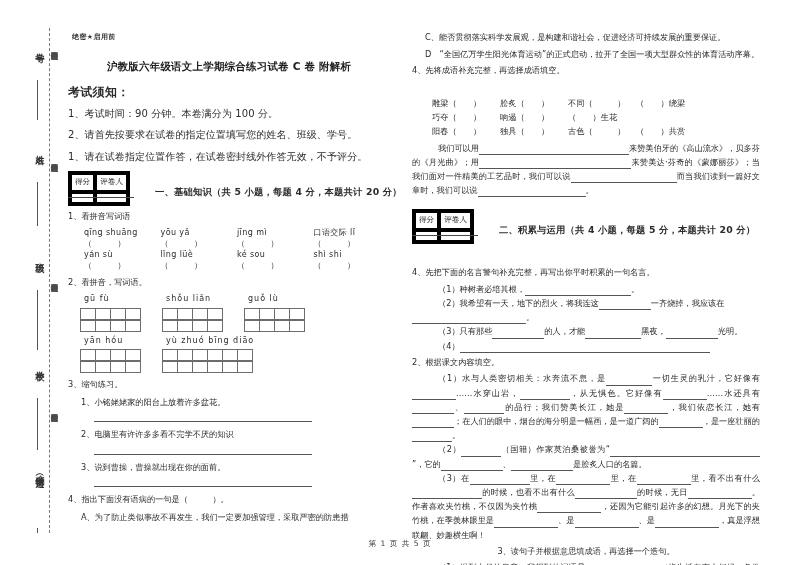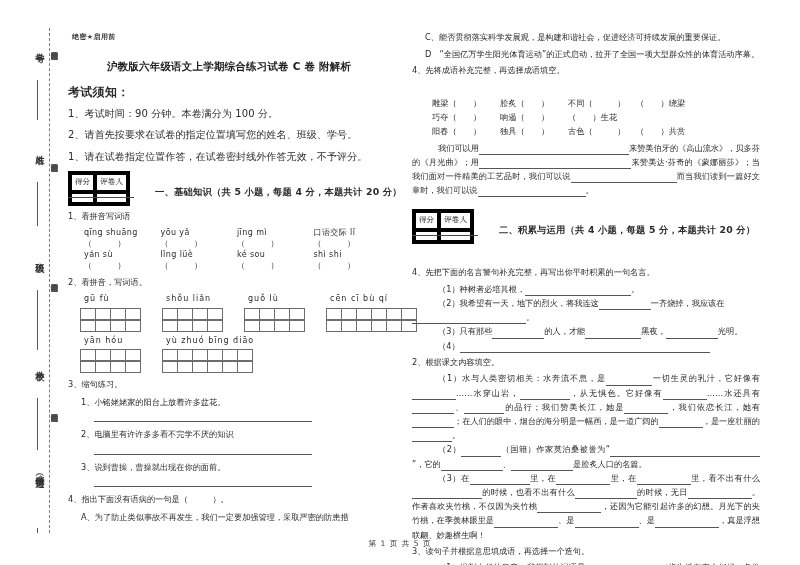--- a/index.html
+++ b/index.html
@@ -346,39 +346,20 @@
           <div class="cell"></div>
           <div class="cell"></div>
         </div>
         <div class="tzg tzg2">
           <div class="cell"></div>
           <div class="cell"></div>
           <div class="cell"></div>
           <div class="cell"></div>
         </div>
       </div>
-      <div class="grid-unit wide">
-        <div class="grid-label">cēn  cī   bù   qí</div>
-        <div class="tzg">
-          <div class="cell"></div>
-          <div class="cell"></div>
-          <div class="cell"></div>
-          <div class="cell"></div>
-          <div class="cell"></div>
-          <div class="cell"></div>
-        </div>
-        <div class="tzg tzg2">
-          <div class="cell"></div>
-          <div class="cell"></div>
-          <div class="cell"></div>
-          <div class="cell"></div>
-          <div class="cell"></div>
-          <div class="cell"></div>
-        </div>
-      </div>
     </div>
 
     <div class="grid-group" style="margin-top:1px;">
       <div class="grid-unit">
         <div class="grid-label">yān  hóu</div>
         <div class="tzg">
           <div class="cell"></div>
           <div class="cell"></div>
           <div class="cell"></div>
           <div class="cell"></div>
@@ -494,21 +475,21 @@
     <p class="para">
       <span style="padding-left:26px;">（1）水与人类密切相关：水奔流不息，是</span><span class="blank-line" style="width:46px;"></span><span>一切生灵的乳汁，它好像有</span><span class="blank-line" style="width:44px;"></span><span>……水穿山岩，</span><span class="blank-line" style="width:50px;"></span><span>，从无惧色。它好像有</span><span class="blank-line" style="width:44px;"></span><span>……水还具有</span><span class="blank-line" style="width:42px;"></span><span>、</span><span class="blank-line" style="width:40px;"></span><span>的品行；我们赞美长江，她是</span><span class="blank-line" style="width:44px;"></span><span>，我们依恋长江，她有</span><span class="blank-line" style="width:42px;"></span><span>；在人们的眼中，烟台的海分明是一幅画，是一道广阔的</span><span class="blank-line" style="width:44px;"></span><span>，是一座壮丽的</span><span class="blank-line" style="width:40px;"></span>。
     </p>
     <p class="para">
       <span style="padding-left:26px;">（2）</span><span class="blank-line" style="width:40px;"></span><span>（国籍）作家莫泊桑被誉为“</span><span class="blank-line" style="width:150px;"></span><span>”，它的</span><span class="blank-line" style="width:62px;"></span><span>、</span><span class="blank-line" style="width:62px;"></span><span>是脍炙人口的名篇。</span>
     </p>
     <p class="para">
       <span style="padding-left:26px;">（3）在</span><span class="blank-line" style="width:60px;"></span><span>里，在</span><span class="blank-line" style="width:54px;"></span><span>里，在</span><span class="blank-line" style="width:54px;"></span><span>里，看不出有什么</span><span class="blank-line" style="width:70px;"></span><span>的时候，也看不出有什么</span><span class="blank-line" style="width:62px;"></span><span>的时候，无日</span><span class="blank-line" style="width:64px;"></span><span>。作者喜欢夹竹桃，不仅因为夹竹桃</span><span class="blank-line" style="width:64px;"></span><span>，还因为它能引起许多的幻想。月光下的夹竹桃，在季羡林眼里是</span><span class="blank-line" style="width:64px;"></span><span>、是</span><span class="blank-line" style="width:64px;"></span><span>、是</span><span class="blank-line" style="width:64px;"></span><span>，真是浮想联翩、妙趣横生啊！</span>
     </p>
 
-    <div class="q" style="margin-top:2px;">3、读句子并根据意思填成语，再选择一个造句。</div>
+    <div class="q" style="margin-top:2px;text-align:center;">3、读句子并根据意思填成语，再选择一个造句。</div>
     <p class="para">
       <span style="padding-left:26px;">（1）提到古代的皇帝，我想到的词语是：</span><span class="blank-line" style="width:66px;"></span><span>（指生活在有人伺候、条件优裕的环境中。）</span>
     </p>
 
   </div>
 
   <div class="footer">第 1 页 共 5 页</div>
 
 </div>
 

